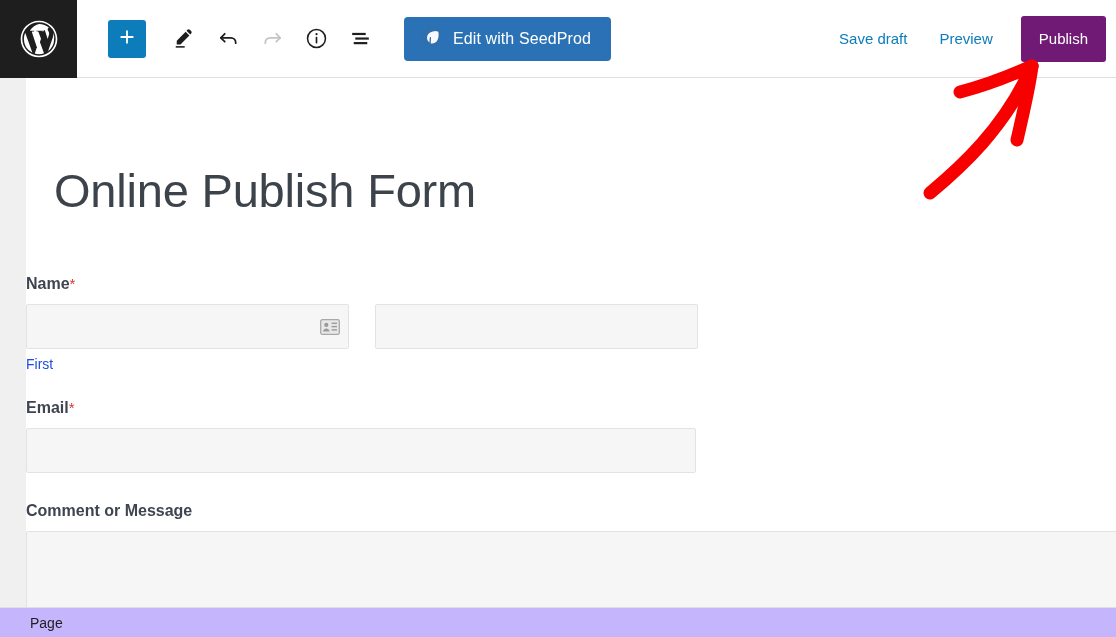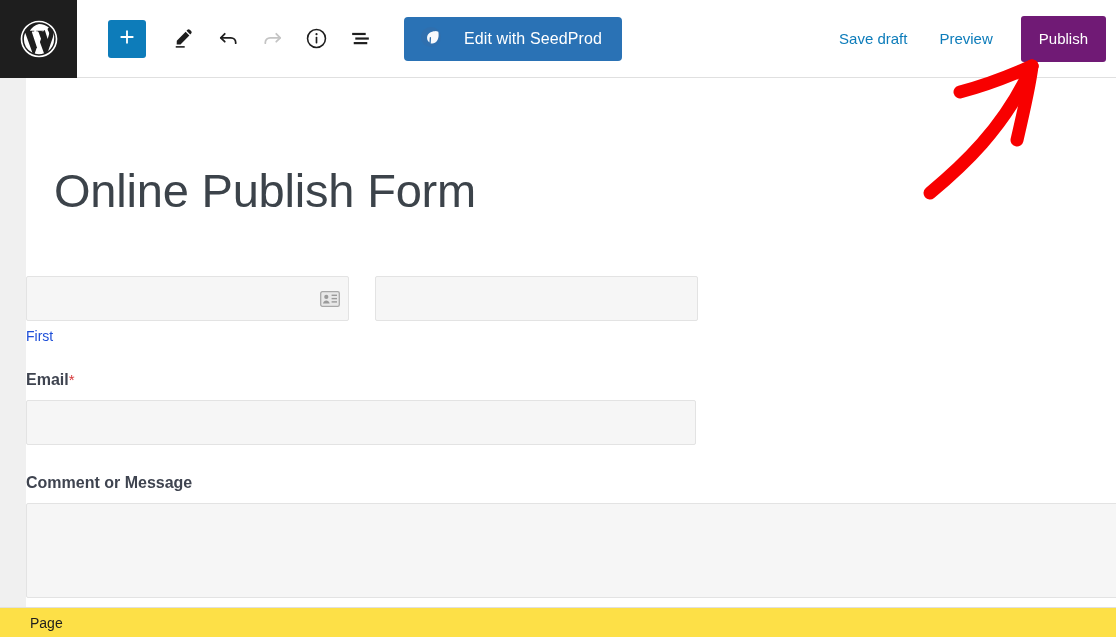--- a/index.html
+++ b/index.html
@@ -82,21 +82,21 @@
   .seedprod-btn {
     height: 44px;
     background: #2a72b5;
     border: none;
     border-radius: 4px;
     color: #ffffff;
     font-size: 16px;
     font-family: "Liberation Sans", sans-serif;
     display: flex;
     align-items: center;
-    gap: 22px;
+    gap: 11px;
     padding: 0 20px 0 16px;
     cursor: pointer;
     margin-left: 22px;
   }
   .seedprod-label { white-space: nowrap; letter-spacing: .1px; }
 
   .toolbar-right {
     display: flex;
     gap: 0;
     padding-right: 10px;
@@ -247,21 +247,21 @@
 
   .form-inner { padding-left: 0px; }
 
   
   .breadcrumb-bar {
     position: absolute;
     left: 0;
     bottom: 0;
     width: 1116px;
     height: 30px;
-    background: #fde047;
+    background: #c4b5fd;
     border-top: 1px solid #e0e0e0;
     display: flex;
     align-items: center;
     padding-left: 30px;
   }
   .breadcrumb-item {
     font-size: 14px;
     color: #1e1e1e;
     font-family: "Liberation Sans", sans-serif;
     cursor: pointer;
@@ -372,20 +372,23 @@
 
   <div class="editor-canvas">
     <div class="canvas-sheet">
 
       <h1 class="post-title">Online Publish Form</h1>
 
       <div class="form-block">
         <div class="form-inner">
 
           <div>
+            <div class="field-label">
+              <span>Name</span><span class="req-star">*</span>
+            </div>
             <div class="name-row">
               <div class="name-col first">
                 <div class="input-wrap">
                   <input class="text-input" type="text" value="" style="">
                   <span class="autofill-icon">
                     <svg width="20" height="16" viewBox="0 0 20 16" aria-hidden="true">
                       <rect x="0.7" y="0.7" width="18.6" height="14.6" rx="1.6" fill="#e8e8e8" stroke="#a8a8a8" stroke-width="1.3"></rect>
                       <circle cx="6.3" cy="5.9" r="2.1" fill="#9a9a9a"></circle>
                       <path d="M2.9 12.4c.5-1.9 1.9-2.9 3.4-2.9s2.9 1 3.4 2.9z" fill="#9a9a9a"></path>
                       <rect x="11.6" y="3.6" width="5.4" height="1.4" fill="#9a9a9a"></rect>

